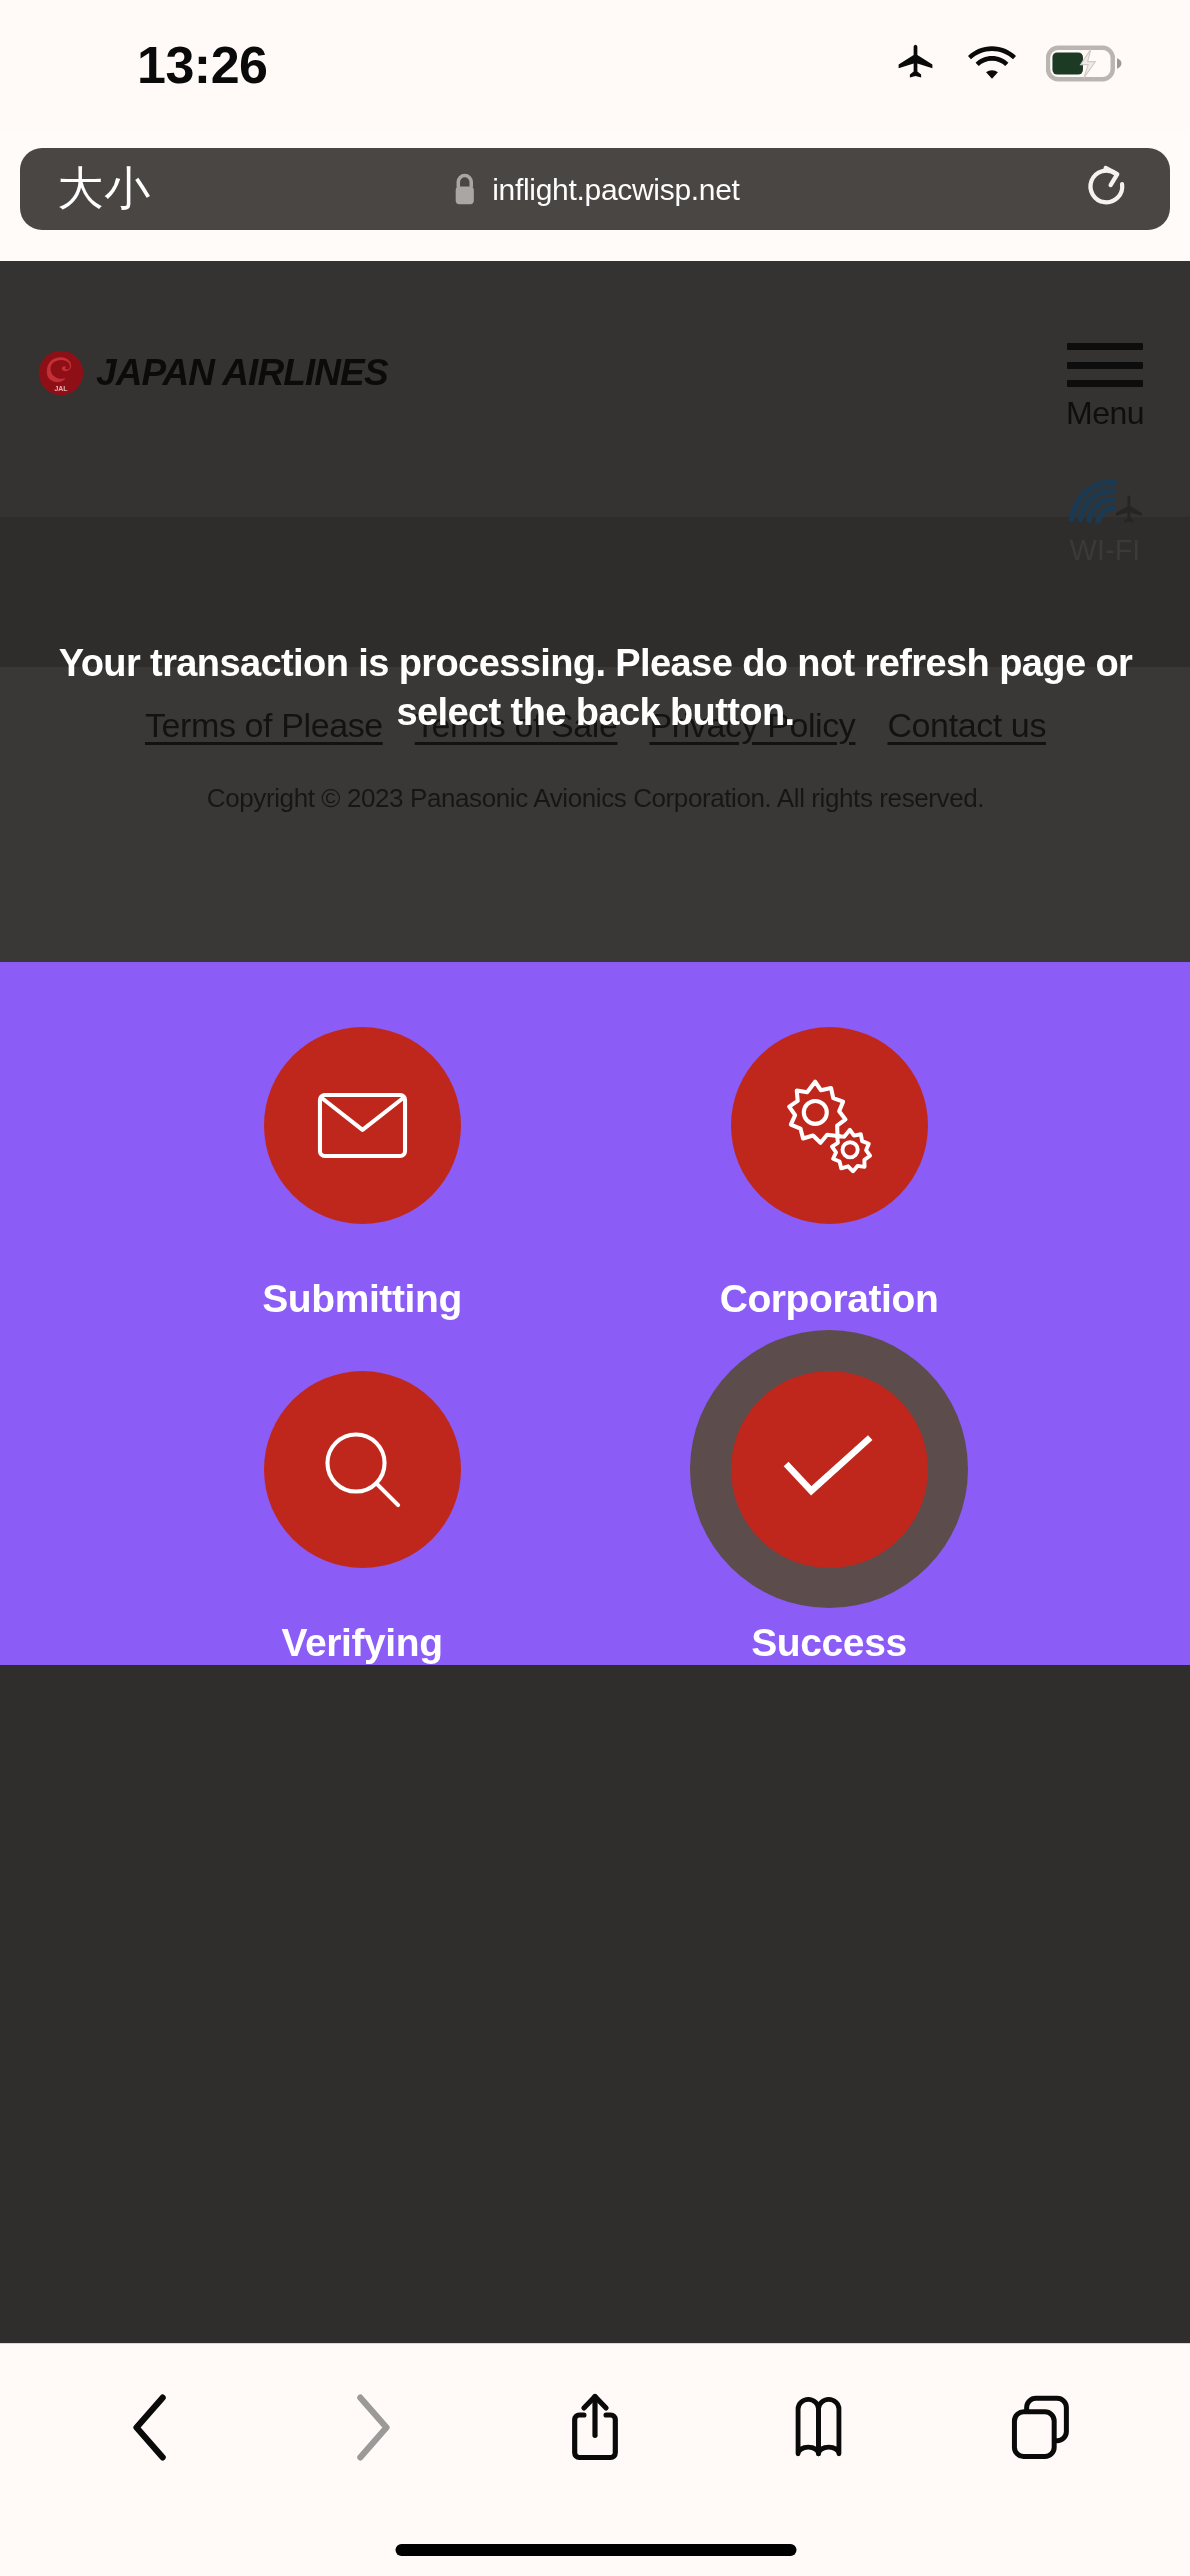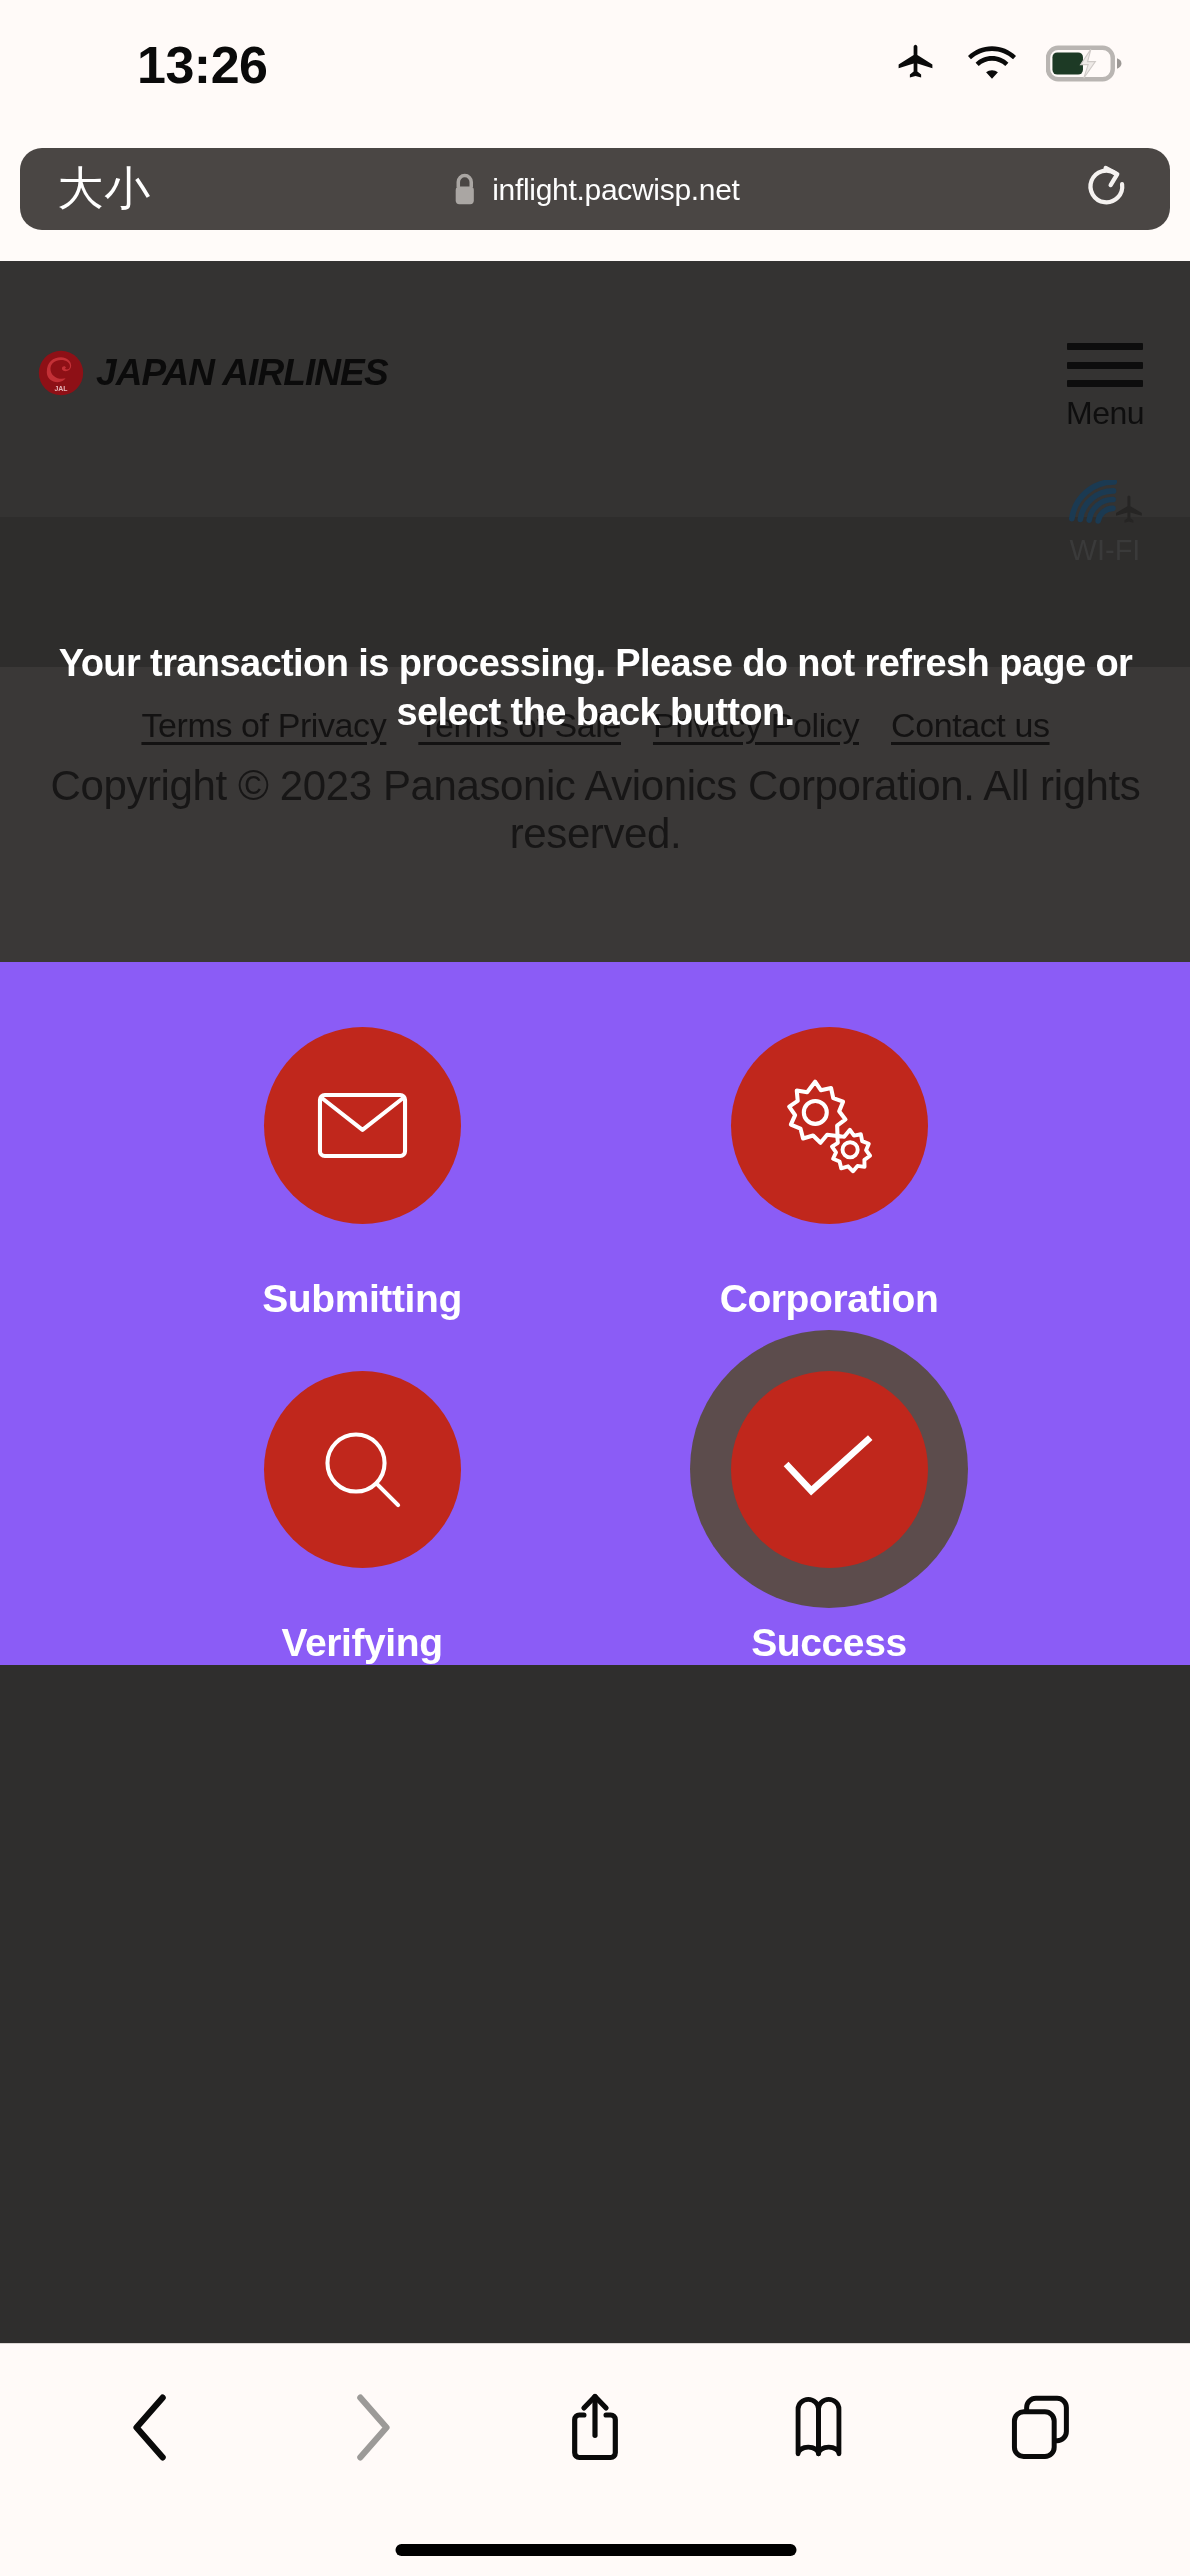--- a/index.html
+++ b/index.html
@@ -105,22 +105,22 @@
   .footer-links{
     position:absolute; top:39px; left:0; width:1191px;
     display:flex; justify-content:center; gap:32px;
   }
   .footer-links a{
     font-size:34px; color:#131212; text-decoration:underline;
     text-underline-offset:4.6px; letter-spacing:-0.4px;
     font-family:"Liberation Sans", sans-serif;
   }
   .copyright{
-    position:absolute; top:95px; left:0; width:1191px;
-    text-align:center; font-size:42px; color:#171616;
+    position:absolute; top:116px; left:0; width:1191px;
+    text-align:center; font-size:26px; color:#171616;
     letter-spacing:-0.4px;
   }
 
   
   .notice{
     position:absolute; left:0; top:378px; width:1191px;
     text-align:center; font-size:38px; font-weight:bold;
     color:#ffffff; line-height:1.28; letter-spacing:-0.6px;
     z-index:5; padding:0 5px;
   }
@@ -258,21 +258,21 @@
         </div>
         <div class="hdr-label hdr-label-wifi">WI-FI</div>
       </div>
     </div>
   </div>
 
   <div class="mid-strip"></div>
 
   <div class="site-footer">
     <div class="footer-links">
-      <a href="#">Terms of Privacy</a>
+      <a href="#">Terms of Please</a>
       <a href="#">Terms of Sale</a>
       <a href="#">Privacy Policy</a>
       <a href="#">Contact us</a>
     </div>
     <div class="copyright">Copyright © 2023 Panasonic Avionics Corporation. All rights reserved.</div>
   </div>
 
   <div class="notice">Your transaction is processing. Please do not refresh page or select the back button.</div>
 
   <div class="status-grid">

